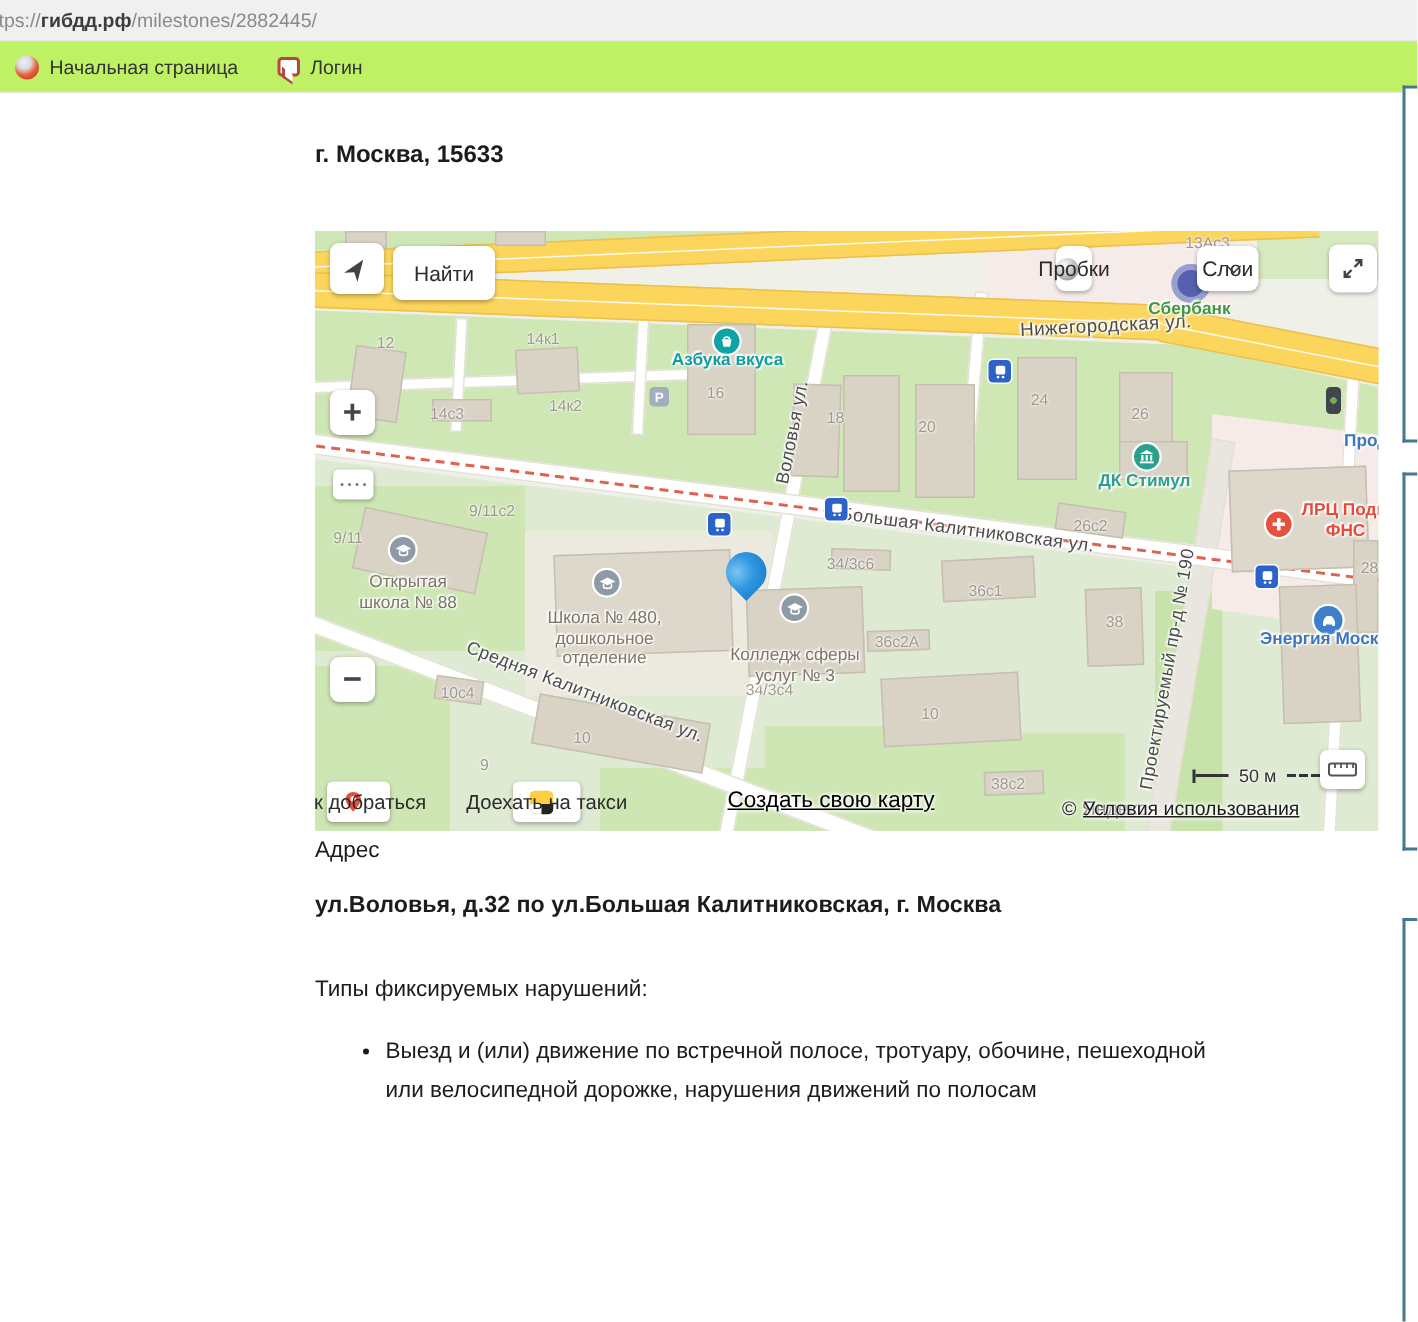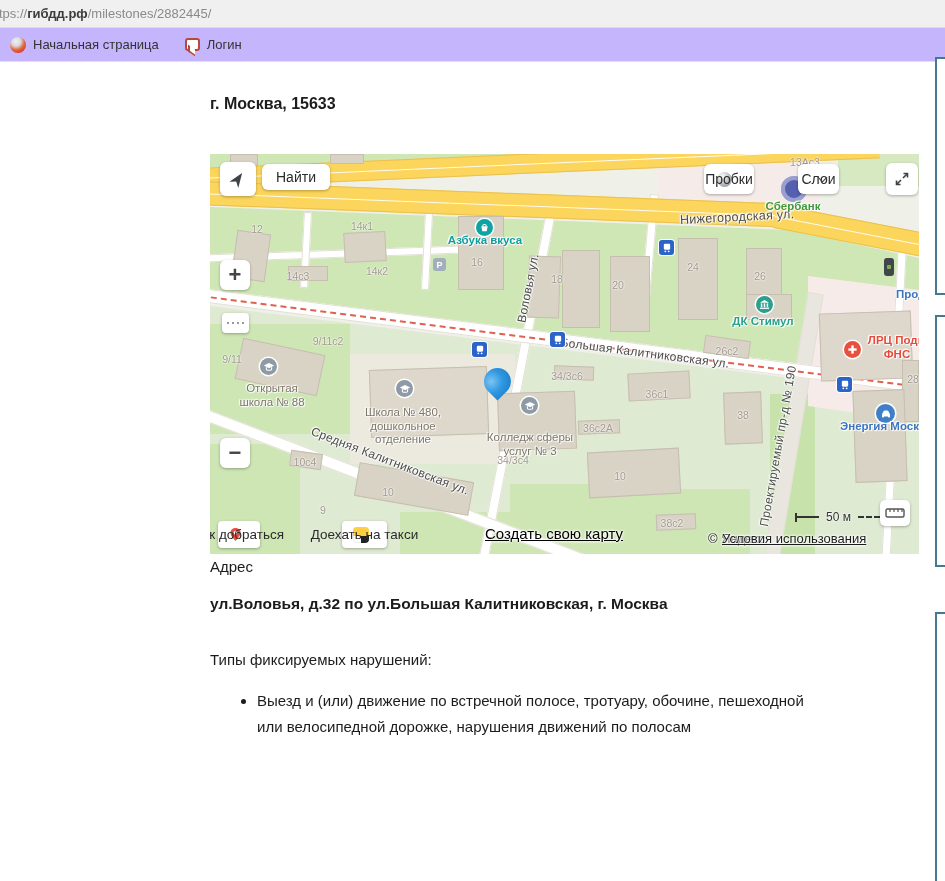--- a/index.html
+++ b/index.html
@@ -7,21 +7,21 @@
     font-family:"Liberation Sans","DejaVu Sans",sans-serif; }
   #stage { position:relative; width:945px; height:881px; overflow:hidden; }
 
   
   .urlbar { position:absolute; left:0; top:0; width:945px; height:28px;
     background:#f1f0f0; border-bottom:1px solid #dcdcdc;
     font-size:13px; color:#8a8a8a; display:flex; align-items:center; }
   .urlbar .txt { margin-left:-1px; white-space:nowrap; }
   .urlbar .domain { color:#3c3c3c; font-weight:bold; }
   .bookmarks { position:absolute; left:0; top:28px; width:945px; height:34px;
-    background:#c4b5fd; border-bottom:1px solid #e2e2e2;
+    background:#bef264; border-bottom:1px solid #e2e2e2;
     display:flex; align-items:center; gap:26px; padding-left:10px; }
   .bm { display:flex; align-items:center; gap:7px; font-size:13px; color:#333; cursor:pointer; }
   .bm-logo { width:16px; height:16px; border-radius:50%;
     background:radial-gradient(circle at 38% 28%, #eef0f3 0%, #d9dade 30%, #e5673c 55%, #d03427 85%); }
   .bm-bubble { width:15px; height:13px; border:2px solid #b5493f; border-radius:3px; position:relative; background:#fff; }
   .bm-bubble:after { content:""; position:absolute; left:1px; bottom:-5px; width:5px; height:5px;
     background:#fff; border-left:2px solid #b5493f; border-bottom:2px solid #b5493f;
     transform:skewY(35deg); }
 
   
@@ -310,22 +310,22 @@
 
     <div class="pin">
         <i></i>
       </div>
 
     <div class="mbtn" style="left:10px;top:8px;width:36px;height:34px">
       <svg width="18" height="18" viewBox="0 0 20 20">
           <path d="M10 2 16 18 10 13.5 4 18Z" fill="#3e4347" transform="rotate(35 10 10)"></path>
         </svg>
     </div>
-    <div class="mbtn" style="left:52px;top:10px;height:26px;padding:0 14px">Найти</div>
-    <div class="mbtn" style="left:494px;top:10px;height:30px;padding:0 13px">
+    <div class="mbtn" style="left:52px;top:10px;height:36px;padding:0 14px">Найти</div>
+    <div class="mbtn" style="left:494px;top:10px;height:30px;padding:0 0">
       <span class="traffic-dot"></span>
       <span>Пробки</span>
     </div>
     <div class="mbtn" style="left:588px;top:10px;height:30px;padding:0 13px">
       <span>Слои</span>
       <span class="chev"></span>
     </div>
     <div class="mbtn" style="left:676px;top:9px;width:32px;height:32px">
       <svg width="16" height="16" viewBox="0 0 16 16" fill="none" stroke="#3e4347" stroke-width="1.6">
           <path d="M9.5 2.5H13.5V6.5M13.5 2.5L9 7M6.5 13.5H2.5V9.5M2.5 13.5L7 9"></path>

